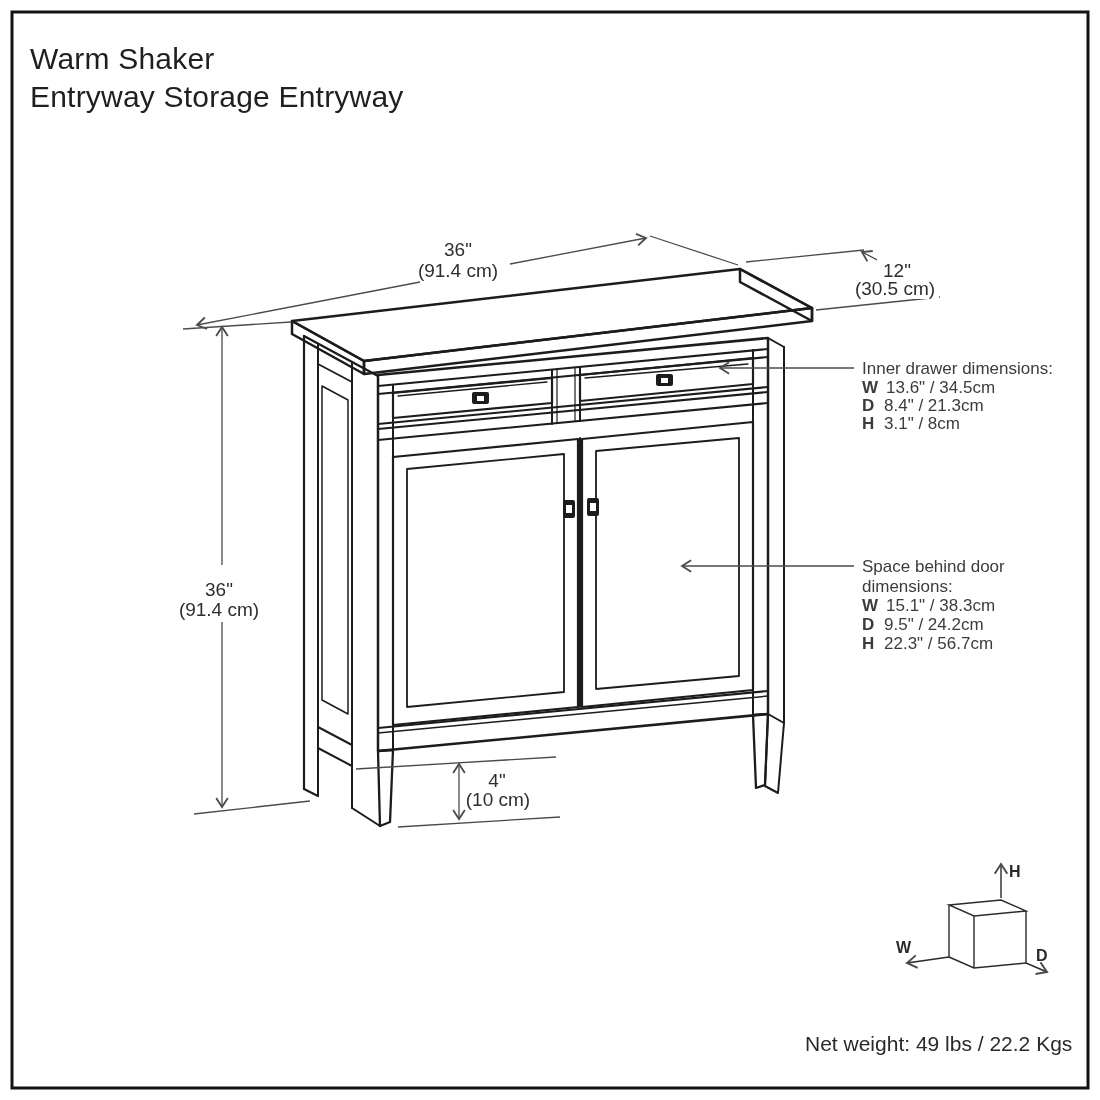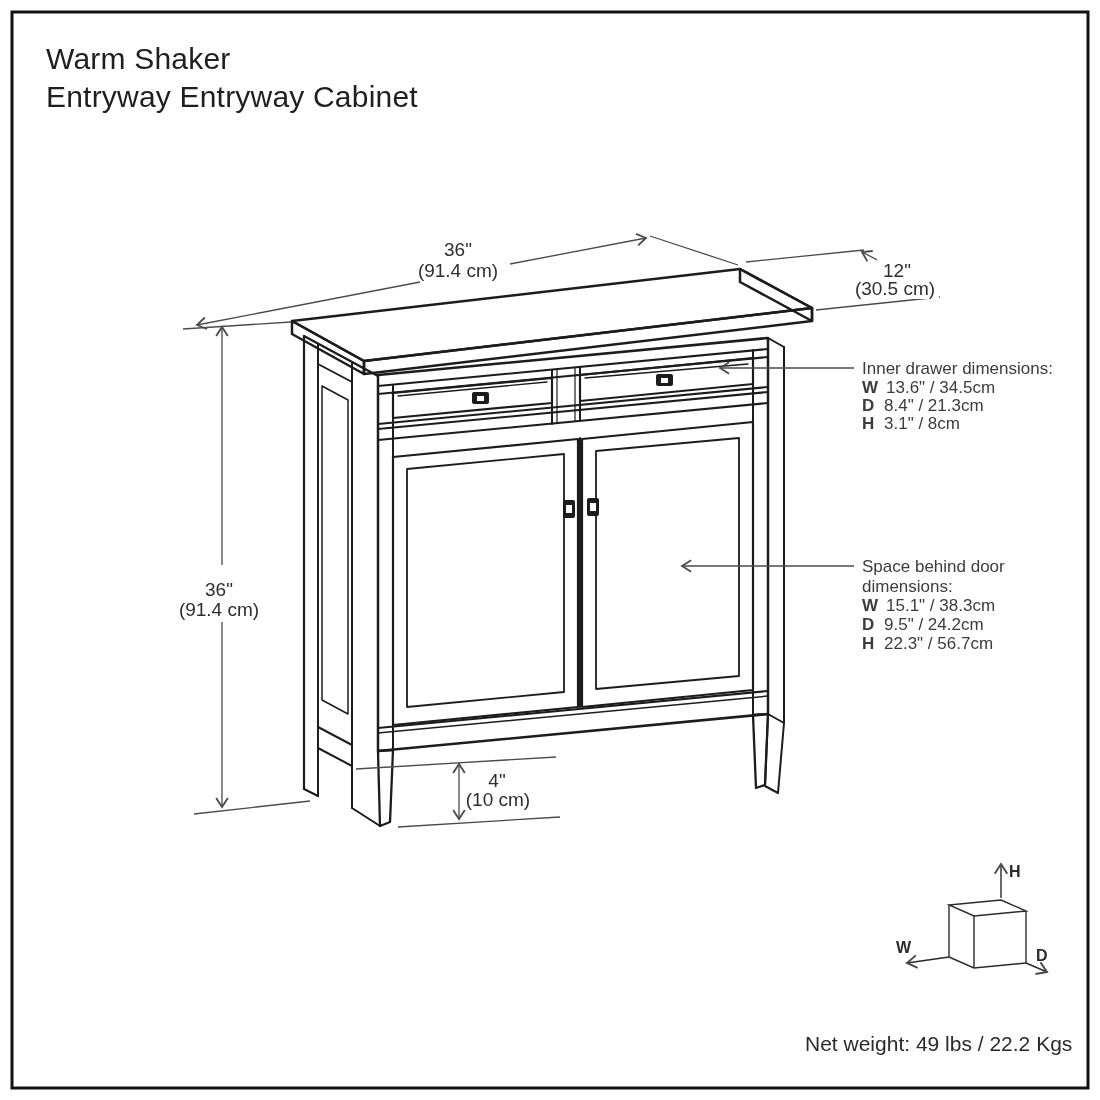--- a/index.html
+++ b/index.html
@@ -1,34 +1,34 @@
 <!DOCTYPE html>
 <html><head>
 <meta charset="utf-8">
 <style>
   html,body{margin:0;padding:0;background:#ffffff;}
   .page{position:relative;width:1100px;height:1100px;background:#ffffff;overflow:hidden;
         font-family:"Liberation Sans", sans-serif;}
-  .title{position:absolute;left:46px;top:40px;font-size:30px;line-height:38px;color:#1f1f1f;
+  .title{position:absolute;left:30px;top:40px;font-size:30px;line-height:38px;color:#1f1f1f;
          letter-spacing:.2px;}
   svg{position:absolute;left:0;top:0;}
   text{font-family:"Liberation Sans", sans-serif;}
   .dimtxt{font-size:19px;fill:#2e2e2e;}
   .calltxt{font-size:17px;fill:#3c3c3c;}
   .axtxt{font-size:16px;fill:#2a2a2a;font-weight:bold;}
   .nettxt{font-size:21px;fill:#2a2a2a;}
 </style>
 </head>
 <body>
 
 <div class="page">
 
   <div class="title">
     <div>Warm Shaker</div>
-    <div>Entryway Entryway Cabinet</div>
+    <div>Entryway Storage Entryway</div>
   </div>
 
   <svg width="1100" height="1100" viewBox="0 0 1100 1100">
     <defs>
       <marker id="ah" viewBox="-9 -6 11 12" refX="0" refY="0" markerWidth="11" markerHeight="12" orient="auto-start-reverse">
         <path d="M-7,-4.5 L0,0 L-7,4.5" fill="none" stroke="#4b4b4b" stroke-width="1.4"></path>
       </marker>
     </defs>
 
     <rect x="12" y="12" width="1076" height="1076" fill="none" stroke="#121212" stroke-width="3"></rect>

